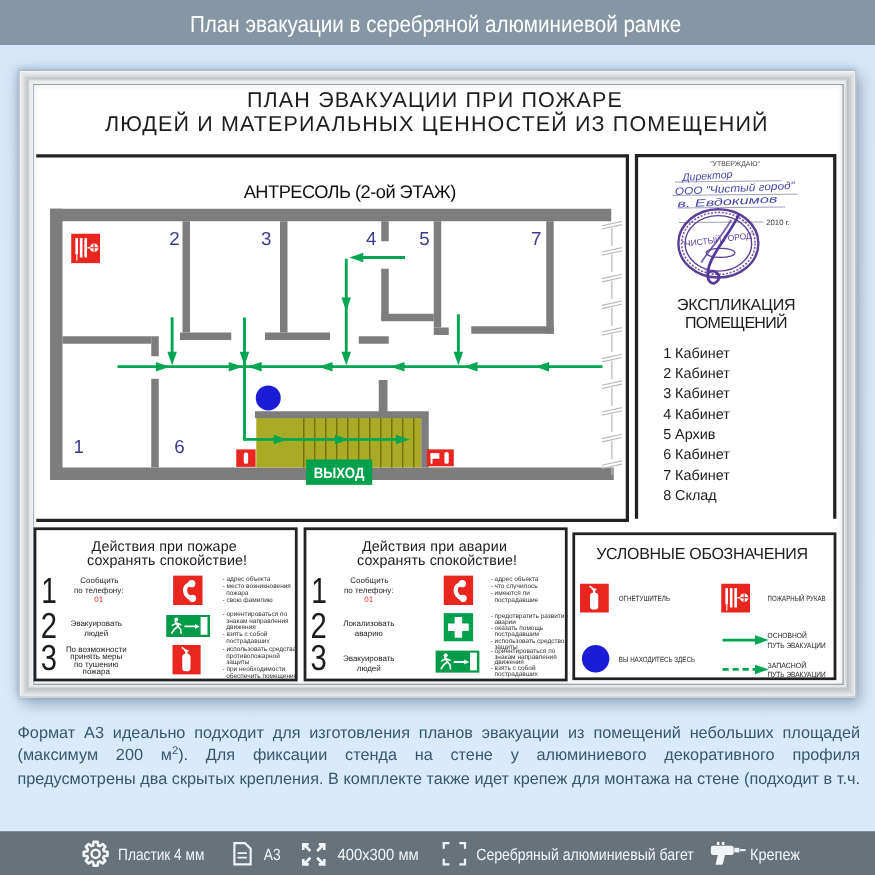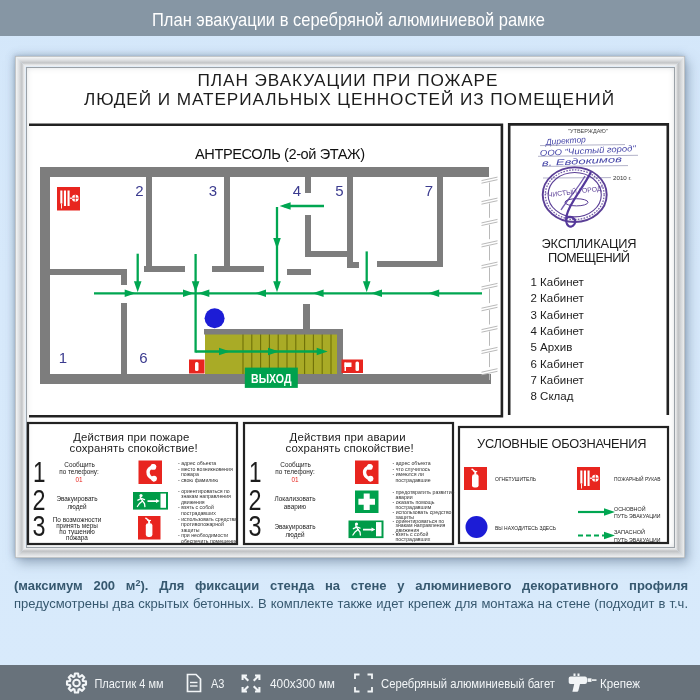--- a/index.html
+++ b/index.html
@@ -488,22 +488,23 @@
       <path d="M615,535.5 l-11,-3.8 v7.6 z" fill="#00a651"></path>
     </g>
 
 <g fill="#1c1c1c" font-size="6px">
       <text x="614" y="534" textLength="31" lengthAdjust="spacingAndGlyphs">ЗАПАСНОЙ</text>
       <text x="614" y="541.5" textLength="46.5" lengthAdjust="spacingAndGlyphs">ПУТЬ ЭВАКУАЦИИ</text>
     </g>
 </svg>
 
 <div class="abs" style="left:14px;top:576.7px;width:674px;color:#36586f;font-size:13px;line-height:18.57px;">
-  <div style="text-align:justify;text-align-last:justify;height:18.57px;font-weight:bold;">(максимум 200 м<span style="font-size:9px;vertical-align:4.5px;line-height:0;">2</span>). Для фиксации стенда на стене у алюминиевого декоративного профиля</div>
-  <div style="text-align:justify;text-align-last:justify;height:18.57px;">предусмотрены два скрытых бетонных. В комплекте также идет крепеж для монтажа на стене (подходит в т.ч.</div>
+  <div style="text-align:justify;text-align-last:justify;height:18.57px;">Формат А3 идеально подходит для изготовления планов эвакуации из помещений небольших площадей</div>
+  <div style="text-align:justify;text-align-last:justify;height:18.57px;">(максимум 200 м<span style="font-size:9px;vertical-align:4.5px;line-height:0;">2</span>). Для фиксации стенда на стене у алюминиевого декоративного профиля</div>
+  <div style="text-align:justify;text-align-last:justify;height:18.57px;">предусмотрены два скрытых крепления. В комплекте также идет крепеж для монтажа на стене (подходит в т.ч.</div>
 </div>
 
 <div class="abs" style="left:0;top:665px;width:700px;height:35px;background:#68727b;"></div>
 
 <svg class="abs" style="left:0;top:665px;" width="700" height="35" viewBox="0 665 700 35">
 
 <g>
   <path d="M86.0,681.4 L86.0,684.6 L83.1,685.0 L82.6,686.3 L84.3,688.6 L82.1,690.8 L79.8,689.1 L78.5,689.6 L78.1,692.5 L74.9,692.5 L74.5,689.6 L73.2,689.1 L70.9,690.8 L68.7,688.6 L70.4,686.3 L69.9,685.0 L67.0,684.6 L67.0,681.4 L69.9,681.0 L70.4,679.7 L68.7,677.4 L70.9,675.2 L73.2,676.9 L74.5,676.4 L74.9,673.5 L78.1,673.5 L78.5,676.4 L79.8,676.9 L82.1,675.2 L84.3,677.4 L82.6,679.7 L83.1,681.0 Z" fill="none" stroke="#f2f5f7" stroke-width="2.1" stroke-linejoin="round"></path>
   <circle cx="76.5" cy="683" r="3.3" fill="none" stroke="#f2f5f7" stroke-width="2"></circle>
 </g>

